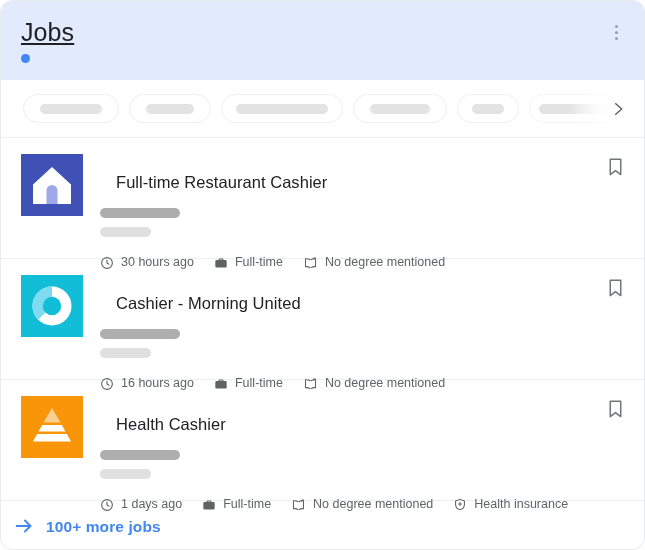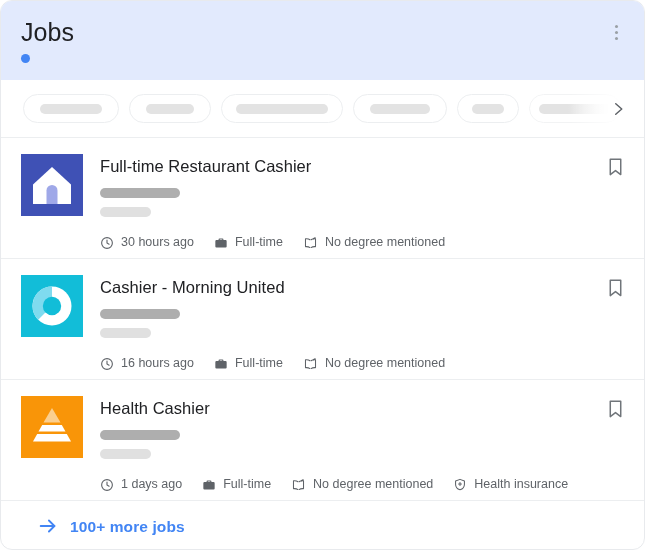--- a/index.html
+++ b/index.html
@@ -37,20 +37,21 @@
     box-sizing: border-box;
   }
   .jobs-title {
     font-size: 25px;
     line-height: 30px;
     color: #202124;
     font-weight: 400;
     letter-spacing: 0.1px;
     margin: 0;
     padding: 0;
+    text-decoration: underline;
   }
   .jobs-subtitle-row {
     display: flex;
     align-items: center;
     margin-top: 7px;
   }
   .location-dot {
     width: 9px;
     height: 9px;
     border-radius: 50%;
@@ -162,21 +163,21 @@
     flex: 1 1 auto;
     min-width: 0;
     padding-top: 2px;
   }
   .job-title {
     font-size: 16.5px;
     line-height: 20px;
     color: #202124;
     font-weight: 400;
     letter-spacing: 0.05px;
-    margin: 0;
+    margin: 16px;
   }
   .ph-line {
     border-radius: 6px;
     background: #aeaeae;
     height: 10px;
     width: 80px;
     margin-top: 12px;
   }
   .ph-line.light {
     background: #e0e0e0;
@@ -215,21 +216,21 @@
     justify-content: center;
     cursor: pointer;
   }
 
   
   .jobs-footer {
     flex: 0 0 auto;
     height: 50px;
     display: flex;
     align-items: center;
-    padding-left: 36px;
+    padding-left: 12px;
     box-sizing: border-box;
     cursor: pointer;
   }
   .footer-arrow {
     width: 22px;
     height: 22px;
     margin-right: 11px;
     display: flex;
     align-items: center;
     flex: 0 0 auto;

